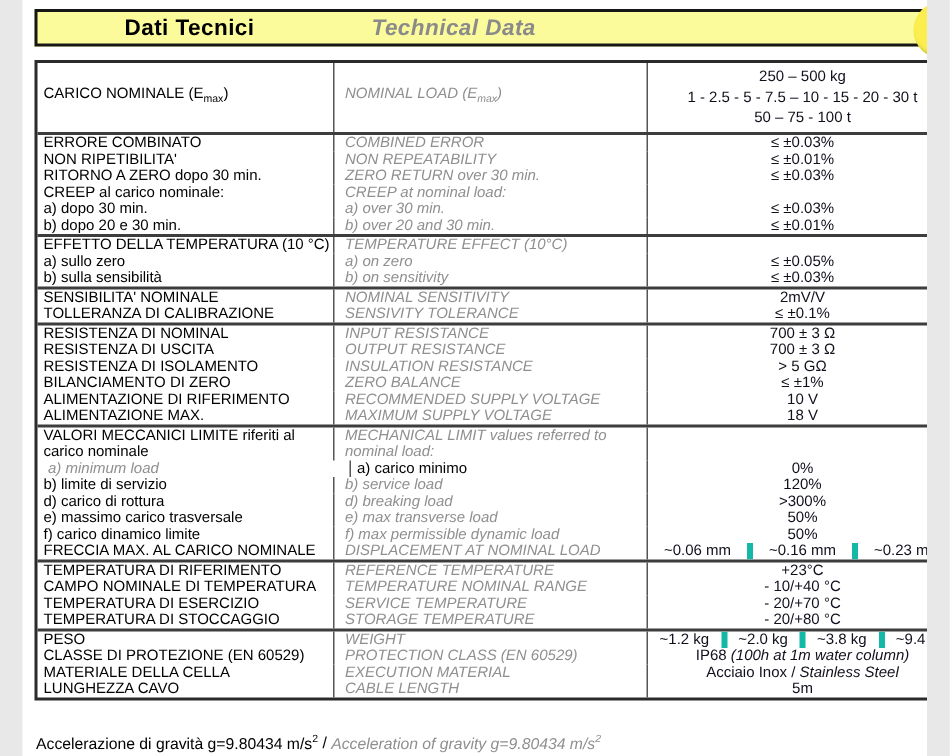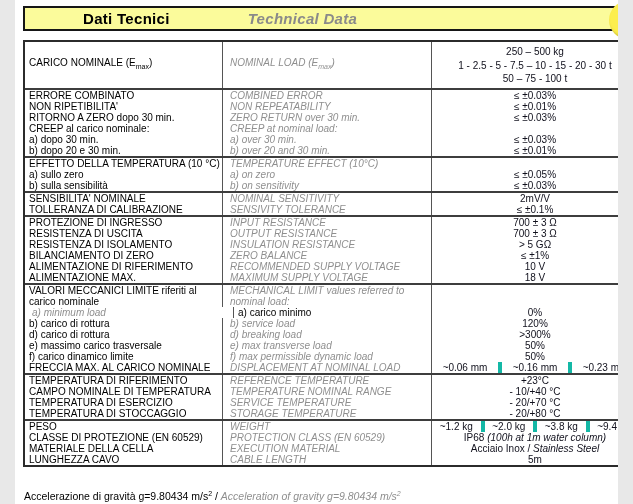--- a/index.html
+++ b/index.html
@@ -235,21 +235,21 @@
               <div>SENSIVITY TOLERANCE</div>
             </div>
           </div>
           <div class="cell cell-value"><span>≤ ±0.1%</span></div>
         </div>
       </div>
       <div class="group">
         <div class="row">
           <div class="cell cell-it">
             <div>
-              <div>PROTEZIONE DI INGRESSO</div>
+              <div>RESISTENZA DI NOMINAL</div>
             </div>
           </div>
           <div class="cell cell-en">
             <div>
               <div>INPUT RESISTANCE</div>
             </div>
           </div>
           <div class="cell cell-value"><span>700 ± 3 Ω</span></div>
         </div>
         <div class="row">
@@ -343,21 +343,21 @@
           <div class="cell cell-it">
             <div>
               <div>a) carico minimo</div>
             </div>
           </div>
           <div class="cell cell-value"><span>0%</span></div>
         </div>
         <div class="row">
           <div class="cell cell-it">
             <div>
-              <div>b) carico di rottura</div>
+              <div>b) limite di servizio</div>
             </div>
           </div>
           <div class="cell cell-en">
             <div>
               <div>b) service load</div>
             </div>
           </div>
           <div class="cell cell-value"><span>120%</span></div>
         </div>
         <div class="row">

